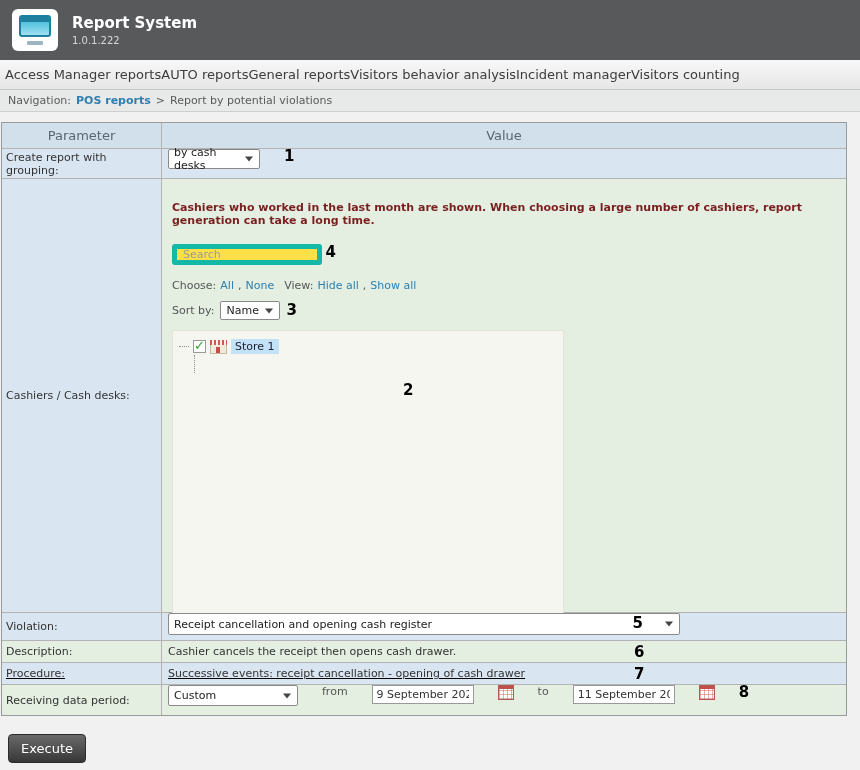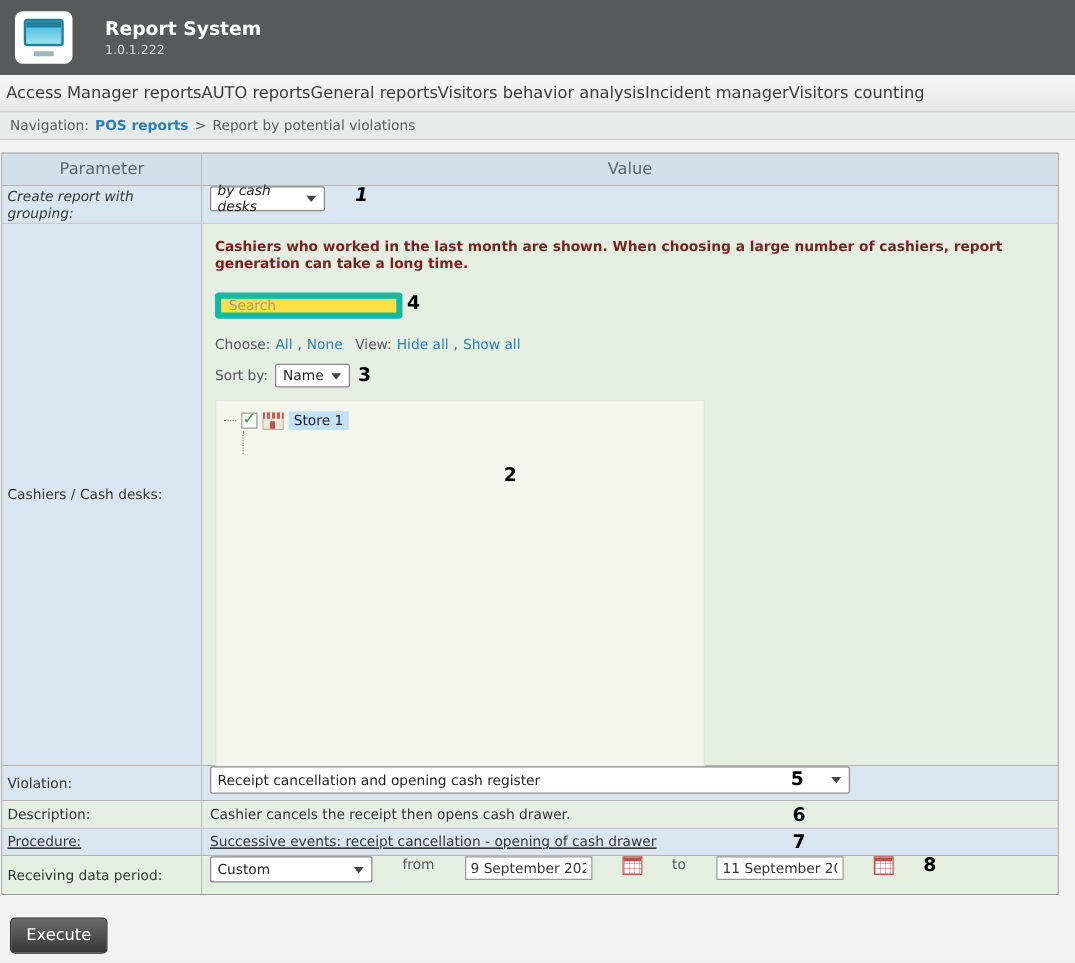--- a/index.html
+++ b/index.html
@@ -7,21 +7,21 @@
   body { font-family:"DejaVu Sans","Liberation Sans",sans-serif; }
   .page { position:relative; width:860px; height:770px; background:#f1f1f1; overflow:hidden; }
 
   
   .topbar { height:60px; background:#58595b; display:flex; align-items:center; padding-left:12px; }
   .logo { width:46px; height:42px; background:#fff; border-radius:6px; position:relative; flex:0 0 auto; }
   .logo-screen { position:absolute; left:7px; top:6px; width:32px; height:22px;
                  background:linear-gradient(180deg,#35b6d9,#9fe0f0); border:2px solid #1f7f9e; border-radius:3px; overflow:hidden; }
   .logo-screen::before { content:""; position:absolute; left:0; top:0; right:0; height:5px; background:#1f7f9e; }
   .logo-base { position:absolute; left:15px; bottom:6px; width:16px; height:4px; background:#9bb6c0; border-radius:1px; }
-  .titlebox { margin-left:26px; }
+  .titlebox { margin-left:14px; }
   .app-title { color:#ffffff; font-size:15px; font-weight:bold; }
   .app-version { color:#d9d9d9; font-size:10px; margin-top:3px; }
 
   
   .menubar { height:30px; background:linear-gradient(180deg,#f8f8f8,#e6e6e6); border-bottom:1px solid #c6c6c6;
              display:flex; align-items:center; padding-left:5px; white-space:nowrap; overflow:hidden; }
   .menu-item { font-size:13px; color:#3c3c3c; cursor:pointer; }
 
   
   .breadcrumb { height:22px; background:#e8e9e9; border-bottom:1px solid #cfcfcf; display:flex; align-items:center;
@@ -32,21 +32,21 @@
   .param-table { margin:10px 13px 0 1px; border:1px solid #9a9a9a; background:#fff; }
   .trow { display:flex; border-bottom:1px solid #b3b3b3; }
   .trow:last-child { border-bottom:none; }
   .pcell { width:160px; flex:0 0 160px; border-right:1px solid #b3b3b3; display:flex; align-items:center;
            padding-left:4px; font-size:11px; color:#333; }
   .vcell { flex:1; position:relative; }
 
   .row-header { height:26px; }
   .row-header .pcell, .row-header .vcell { background:#d2e0ec; justify-content:center; align-items:center;
            display:flex; font-size:13px; color:#5a6673; padding-left:0; }
-  .row-grouping { height:30px;font-style:italic; }
+  .row-grouping { height:30px; }
   .row-cashiers { height:434px; }
   .row-violation { height:28px; }
   .row-desc { height:22px; }
   .row-proc { height:22px;text-decoration:underline; }
   .row-period { height:30px; }
 
   .bg-blue { background:#d9e6f2; }
   .bg-green { background:#e4efe2; }
 
   .vflex { display:flex; gap:24px; padding-left:6px; }
@@ -57,21 +57,21 @@
   .sel-arrow { position:absolute; right:6px; top:50%; transform:translateY(-50%); width:0; height:0;
                border-left:4px solid transparent; border-right:4px solid transparent; border-top:5px solid #444; }
   .sel-grouping { width:92px; height:20px; }
   .sel-sort { width:60px; height:19px; }
   .sel-violation { width:512px; height:22px; }
   .sel-period { width:130px; height:21px; }
 
   .marker { font-weight:bold; font-size:15px; color:#000; line-height:1; }
 
   
-  .cash-body { padding:4px 10px; height:100%;border-radius:28px; }
+  .cash-body { padding:14px 10px; height:100%;border-radius:28px; }
   .warning { margin-top:8px; margin-bottom:16px; font-size:11px; font-weight:bold; color:#7a1f1f; max-width:660px; }
   .search-wrap { position:relative; width:150px; }
   .search-input { width:150px; height:21px; border:5px solid #14b8a6; border-radius:3px; padding:0 6px;
                   font-size:11px; color:#333; background:#fde047; font-family:"DejaVu Sans",sans-serif; }
   .search-input::placeholder { color:#9a9a9a; }
   .search-marker { position:absolute; right:-14px; top:2px; }
   .links-line { margin-top:14px; font-size:11px; color:#555; display:flex; gap:4px; align-items:center; }
   .tlink { color:#2e7fb0; cursor:pointer; }
   .sort-line { margin-top:9px; display:flex; align-items:center; gap:6px; font-size:11px; color:#555; }
 

